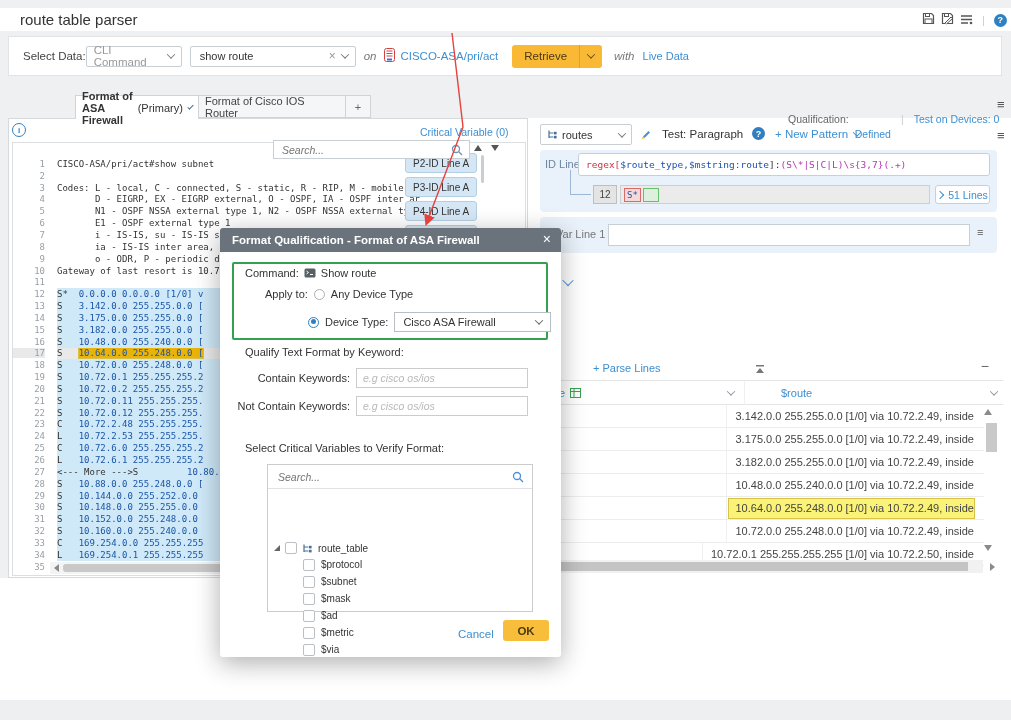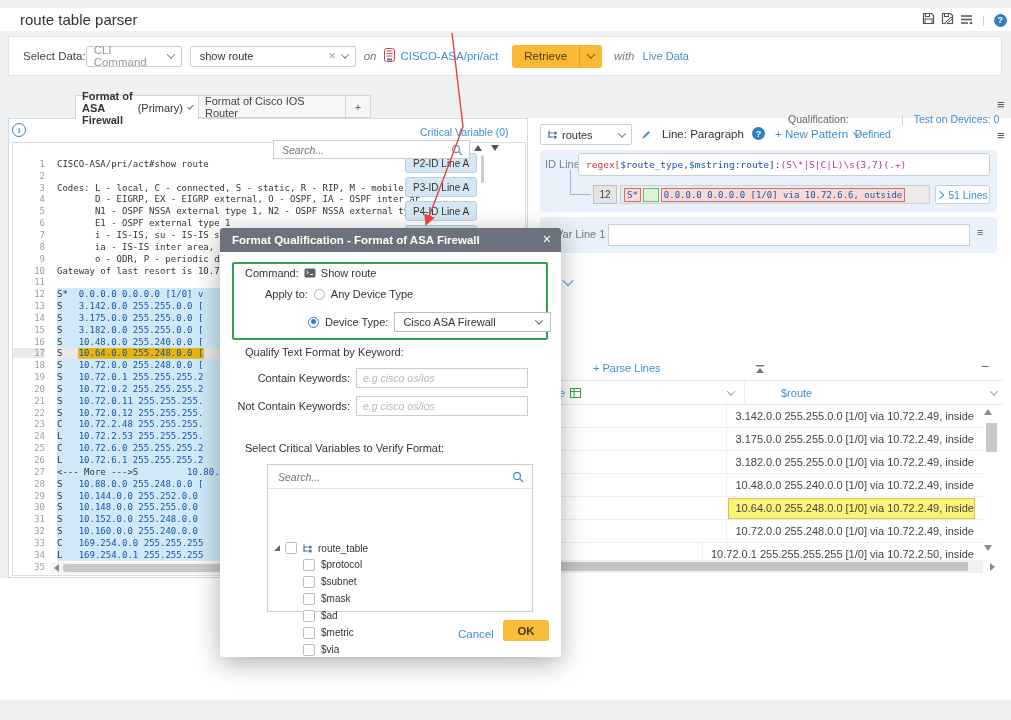--- a/index.html
+++ b/index.html
@@ -276,21 +276,21 @@
   <span class="abs menu-ic menu-tr">≡</span>
   <span class="abs menu-ic menu-pr">≡</span>
 
   <div class="abs left-panel"></div>
   <div class="abs info-ic">i</div>
   <div class="abs critvar">Critical Variable (0)</div>
   <div class="abs code-frame"></div>
   <div class="abs code-rows" id="code-rows">
       <div class="crow">
         <span class="cnum">1</span>
-        <div class="ctxt"><span class="ca">CISCO-ASA/pri/act#show route</span><span class="cb"></span></div>
+        <div class="ctxt"><span class="ca">CISCO-ASA/pri/act#show subnet</span><span class="cb"></span></div>
       </div>
       <div class="crow">
         <span class="cnum">2</span>
         <div class="ctxt"><span class="ca"></span><span class="cb"></span></div>
       </div>
       <div class="crow">
         <span class="cnum">3</span>
         <div class="ctxt"><span class="ca">Codes: L - local, C - connected, S - static, R - RIP, M - mobile, B</span><span class="cb"></span></div>
       </div>
       <div class="crow">
@@ -453,38 +453,37 @@
           <rect x="7" y="6.8" width="2.6" height="2.6" fill="#4a6f96"></rect>
         </svg>
       <span class="varsel-label">routes</span>
       <span class="cv down" style="color:#777;"></span>
     </div>
   </div>
   <span class="abs pencil"><svg width="12" height="12" viewBox="0 0 12 12">
         <path d="M3 7.5 L8.5 2 L10 3.5 L4.5 9 Z" fill="#4a90d9"></path>
         <path d="M1.5 10.5 L3 7.5 L4.5 9 Z" fill="#f5b73d"></path>
       </svg></span>
-  <span class="abs typelbl">Line: Paragraph</span>
+  <span class="abs typelbl">Test: Paragraph</span>
   <span class="abs circle-q typeq">?</span>
   <div class="abs newpat">
     <span>+ New Pattern</span>
     <span class="cv down"></span>
   </div>
 
   <div class="abs pattern-card"></div>
   <span class="abs idline-lbl">ID Line A</span>
   <div class="abs connector"></div>
   <div class="abs regexbox">
     <span class="rx-kw">regex[</span><span class="rx-var">$route_type,$mstring:route</span><span class="rx-sep">]:</span><span class="rx-pat">(S\*|S|C|L)\s{3,7}(.+)</span>
   </div>
   <div class="abs mline-num">12</div>
   <div class="abs mline-box">
     <span class="mtok">S*</span>
     <span class="mgreen"></span>
-    <span class="mtext">0.0.0.0 0.0.0.0 [1/0] via 10.72.6.6, outside</span>
   </div>
   <div class="abs lines-link">
     <span class="cv right"></span>
     <span>51 Lines</span>
   </div>
 
   <div class="abs var-card"></div>
   <span class="abs varline-lbl">Var Line 1</span>
   <div class="abs varline-input"></div>
   <span class="abs menu-ic varline-menu">≡</span>

